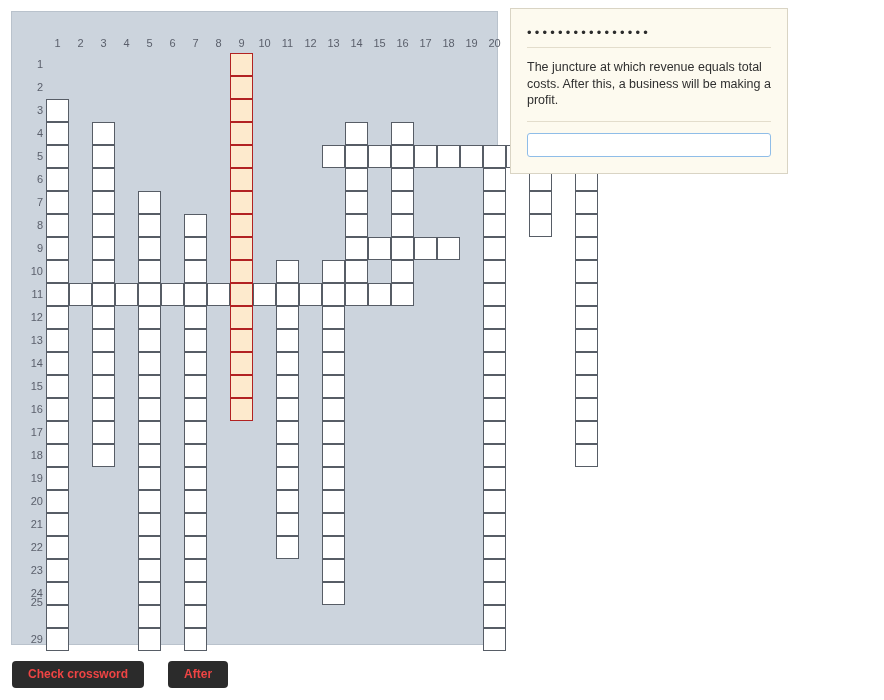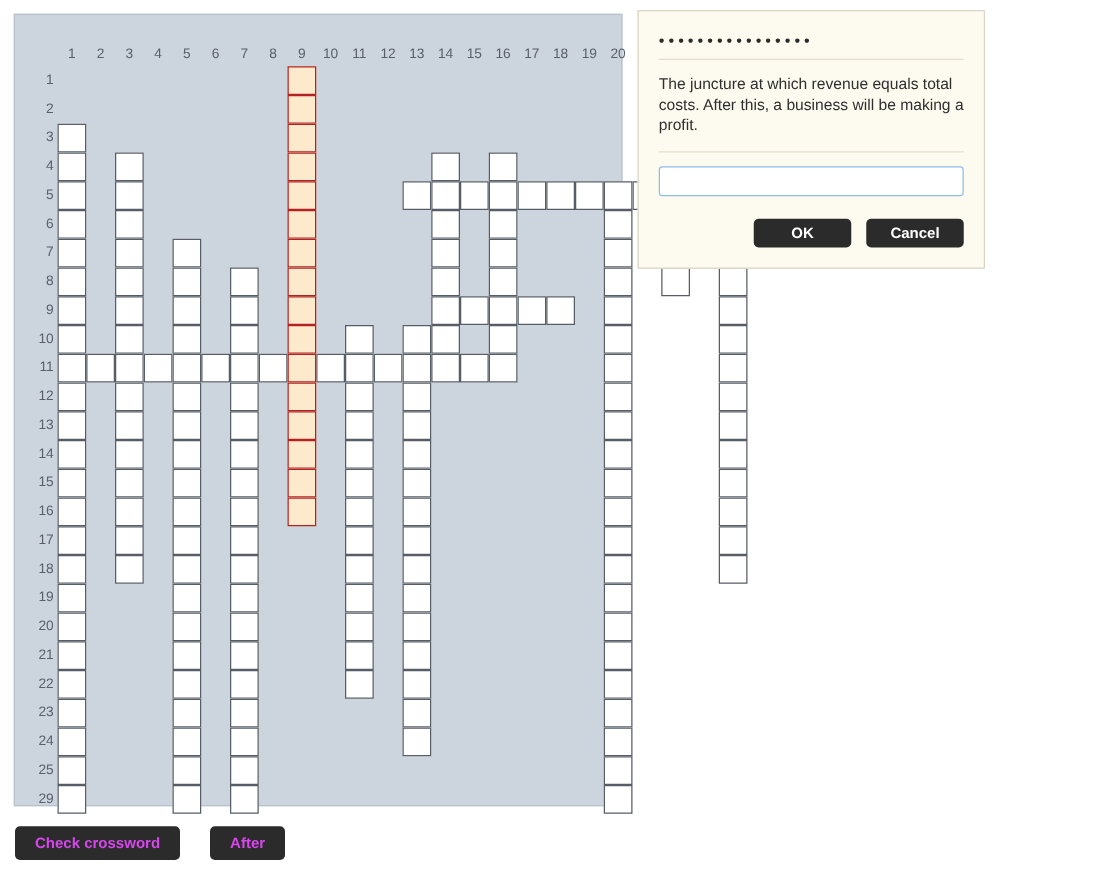--- a/index.html
+++ b/index.html
@@ -52,21 +52,21 @@
   
   .btn-bar {
     position: absolute;
     left: 12px; top: 661px;
     display: flex;
     align-items: center;
     gap: 24px;
   }
   .dark-btn {
     background: #2b2b2b;
-    color: #d946ef;
+    color: #ef4444;
     border: none;
     border-radius: 4px;
     font-family: "Liberation Sans", sans-serif;
     font-size: 12px;
     font-weight: bold;
     padding: 7px 16px;
     cursor: pointer;
     line-height: 1.1;
     text-align: center;
   }
@@ -182,21 +182,21 @@
         <div class="row-head" style="top: 363px;">15</div>
         <div class="row-head" style="top: 386px;">16</div>
         <div class="row-head" style="top: 409px;">17</div>
         <div class="row-head" style="top: 432px;">18</div>
         <div class="row-head" style="top: 455px;">19</div>
         <div class="row-head" style="top: 478px;">20</div>
         <div class="row-head" style="top: 501px;">21</div>
         <div class="row-head" style="top: 524px;">22</div>
         <div class="row-head" style="top: 547px;">23</div>
         <div class="row-head" style="top: 570px;">24</div>
-        <div class="row-head" style="top: 593px;">25</div>
+        <div class="row-head" style="top: 579px;">25</div>
         <div class="row-head" style="top: 616px;">29</div>
         <div class="cell" style="left: 34px; top: 87px;"></div>
         <div class="cell" style="left: 34px; top: 110px;"></div>
         <div class="cell" style="left: 34px; top: 133px;"></div>
         <div class="cell" style="left: 34px; top: 156px;"></div>
         <div class="cell" style="left: 34px; top: 179px;"></div>
         <div class="cell" style="left: 34px; top: 202px;"></div>
         <div class="cell" style="left: 34px; top: 225px;"></div>
         <div class="cell" style="left: 34px; top: 248px;"></div>
         <div class="cell" style="left: 34px; top: 271px;"></div>
@@ -396,19 +396,15 @@
     <button class="dark-btn">Check crossword</button>
     <button class="dark-btn">After</button>
   </div>
 
   <div class="dialog">
     <div class="dots">••••••••••••••••</div>
     <hr class="hr">
     <p class="clue-text">The juncture at which revenue equals total costs. After this, a business will be making a profit.</p>
     <hr class="hr">
     <input class="answer-input" type="text" value="" style="">
-    <div class="dlg-btns">
-      <button class="dlg-btn">OK</button>
-      <button class="dlg-btn">Cancel</button>
-    </div>
   </div>
 
 </div>
 
 </body></html>

